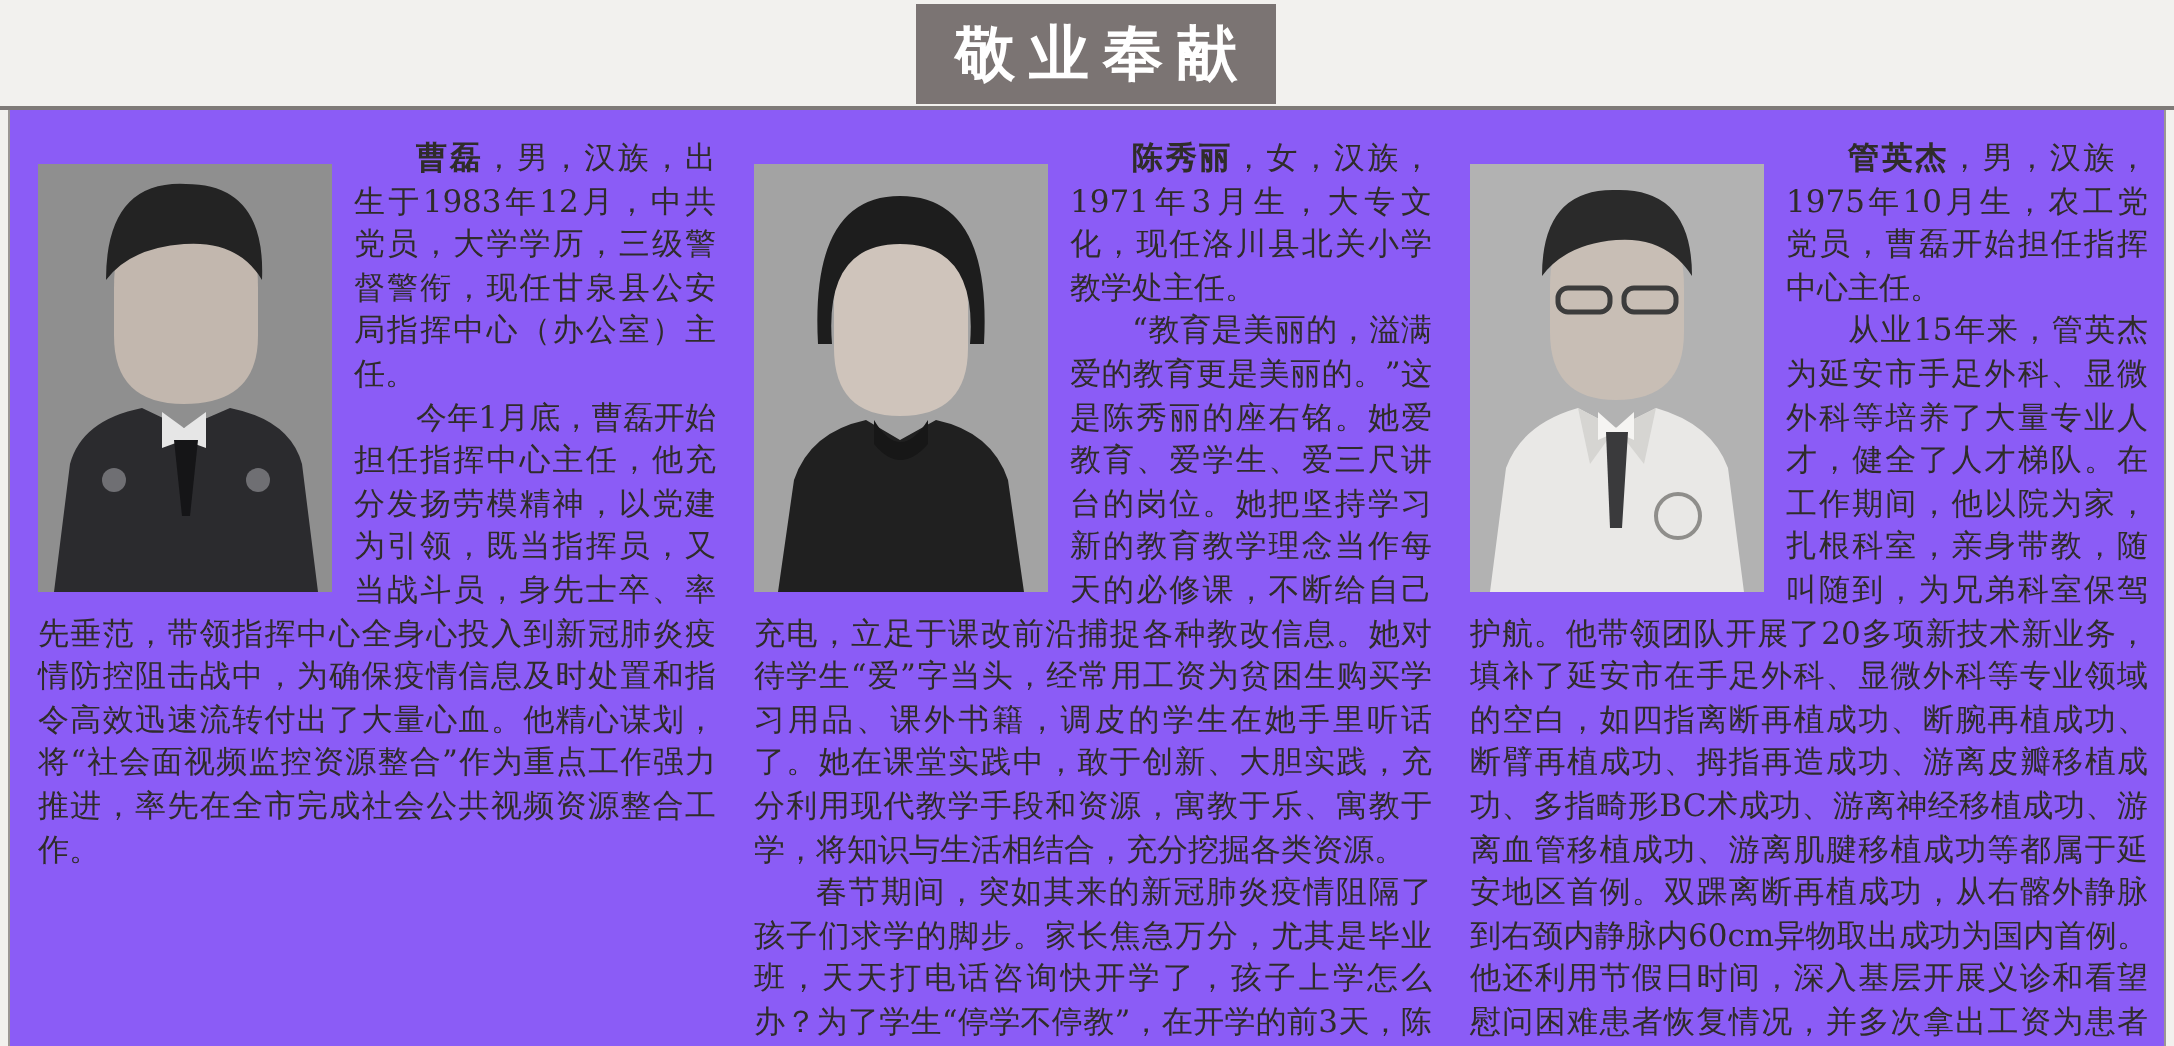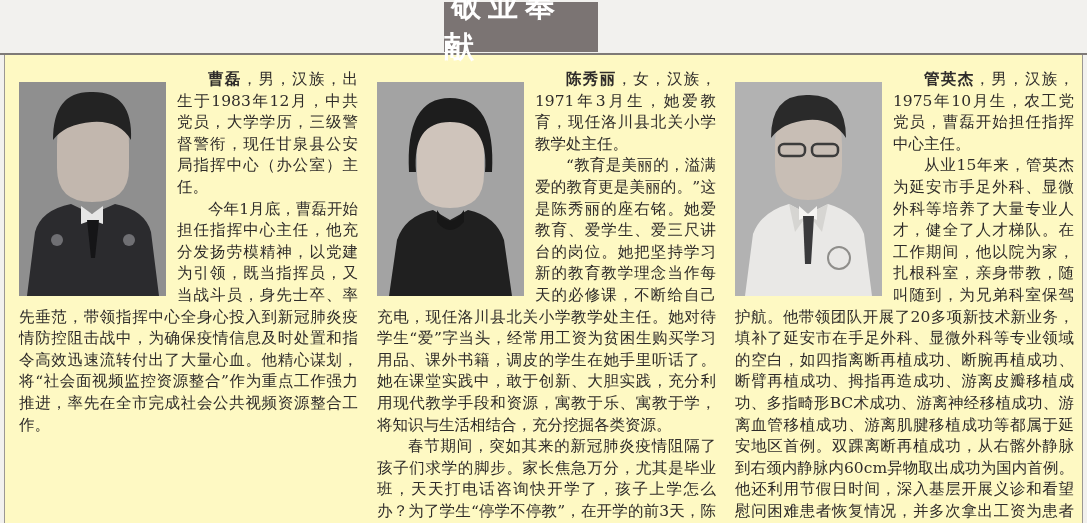--- a/index.html
+++ b/index.html
@@ -3,29 +3,29 @@
 <meta charset="utf-8">
 <style>
   html,body{margin:0;padding:0;}
   body{
     width:1087px;height:523px;overflow:hidden;
     background:#f2f1ee;
     font-family:"DejaVu Serif","Liberation Serif",serif;
   }
   .masthead{position:relative;height:53px;}
   .plaque{
-    position:absolute;left:444px;top:2px;width:154px;height:50px;
+    position:absolute;left:458px;top:2px;width:180px;height:50px;
     background:#7b7473;color:#fff;
     display:flex;align-items:center;justify-content:center;
     font-size:30px;font-weight:bold;letter-spacing:7px;text-indent:7px;
   }
   .rule{border-top:2px solid #7e7a77;height:0;}
   .panel{
     margin:0 4px;height:468px;box-sizing:border-box;
-    background:#fef9c3;
+    background:#8b5cf6;
     border-left:1px solid #9b9793;border-right:1px solid #9b9793;
     display:flex;gap:19px;
     padding:13px 12px 0 14px;
   }
   .column{
     width:339px;flex:0 0 339px;
     font-size:15.5px;line-height:21.6px;color:#2f2c2a;
     text-align:justify;
   }
   .photo{
@@ -68,22 +68,22 @@
   <section class="column">
     <figure class="photo">
       <svg viewBox="0 0 147 214">
         <rect x="0" y="0" width="147" height="214" fill="#a3a3a3"></rect>
         <path d="M40 70 Q40 26 73 26 Q107 26 107 70 L107 92 Q107 126 73 126 Q40 126 40 92 Z" fill="#cfc4bb"></path>
         <path d="M32 90 Q28 16 73 16 Q119 16 115 90 L108 90 Q112 40 73 40 Q35 40 39 90 Z" fill="#1d1d1d"></path>
         <path d="M12 214 L20 158 Q28 134 56 128 L73 138 L91 128 Q119 134 127 158 L135 214 Z" fill="#202020"></path>
         <path d="M60 128 Q73 150 87 128 L87 140 Q73 156 60 140 Z" fill="#171717"></path>
       </svg>
     </figure>
-    <p class="para"><b class="pname">陈秀丽</b><span>，女，汉族，1971年3月生，她爱教育，现任洛川县北关小学教学处主任。</span></p>
-    <p class="para">“教育是美丽的，溢满爱的教育更是美丽的。”这是陈秀丽的座右铭。她爱教育、爱学生、爱三尺讲台的岗位。她把坚持学习新的教育教学理念当作每天的必修课，不断给自己充电，现任洛川县北关小学教学处主任。她对待学生“爱”字当头，经常用工资为贫困生购买学习用品、课外书籍，调皮的学生在她手里听话了。她在课堂实践中，敢于创新、大胆实践，充分利用现代教学手段和资源，寓教于乐、寓教于学，将知识与生活相结合，充分挖掘各类资源。</p>
+    <p class="para"><b class="pname">陈秀丽</b><span>，女，汉族，1971年3月生，大专文化，现任洛川县北关小学教学处主任。</span></p>
+    <p class="para">“教育是美丽的，溢满爱的教育更是美丽的。”这是陈秀丽的座右铭。她爱教育、爱学生、爱三尺讲台的岗位。她把坚持学习新的教育教学理念当作每天的必修课，不断给自己充电，立足于课改前沿捕捉各种教改信息。她对待学生“爱”字当头，经常用工资为贫困生购买学习用品、课外书籍，调皮的学生在她手里听话了。她在课堂实践中，敢于创新、大胆实践，充分利用现代教学手段和资源，寓教于乐、寓教于学，将知识与生活相结合，充分挖掘各类资源。</p>
     <p class="para"><span>春节期间，突如其来的新冠肺炎疫情阻隔了孩子们求学的脚步。家长焦急万分，尤其是毕业班，天天打电话咨询快开学了，孩子上学怎么办？为了学生“停学不停教”，在开学的前3天，陈秀丽和兄弟学校多方沟通，她带领处室其他成员，经过多渠道的对比，找出适合学生的“互联网+教育”模式。随后，她召集全校教师开了“云会议”，提出了“空中课堂”的要求。为了检测网上教学的效果，她组织了两次网上考试，进行教学质量分析、汇总，让教师及时掌握教情、学情，及时调整教学方案。</span></p>
   </section>
 
   <section class="column">
     <figure class="photo">
       <svg viewBox="0 0 147 214">
         <rect x="0" y="0" width="147" height="214" fill="#b2b2b2"></rect>
         <path d="M40 62 Q40 20 73 20 Q107 20 107 62 L107 84 Q107 118 73 118 Q40 118 40 84 Z" fill="#c8beb5"></path>
         <path d="M36 56 Q36 12 73 13 Q111 12 111 56 Q98 36 73 38 Q48 40 36 56 Z" fill="#2a2a2a"></path>
         <rect x="44" y="62" width="26" height="12" rx="5" fill="none" stroke="#3c3c3c" stroke-width="2.5"></rect>

